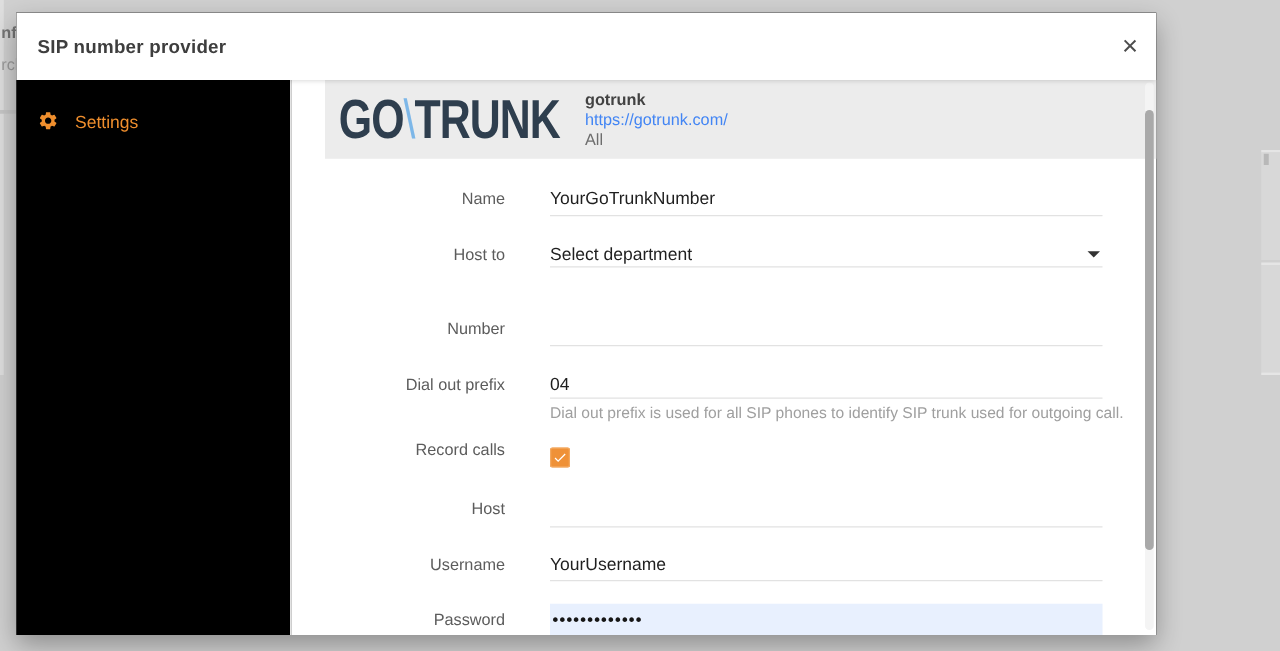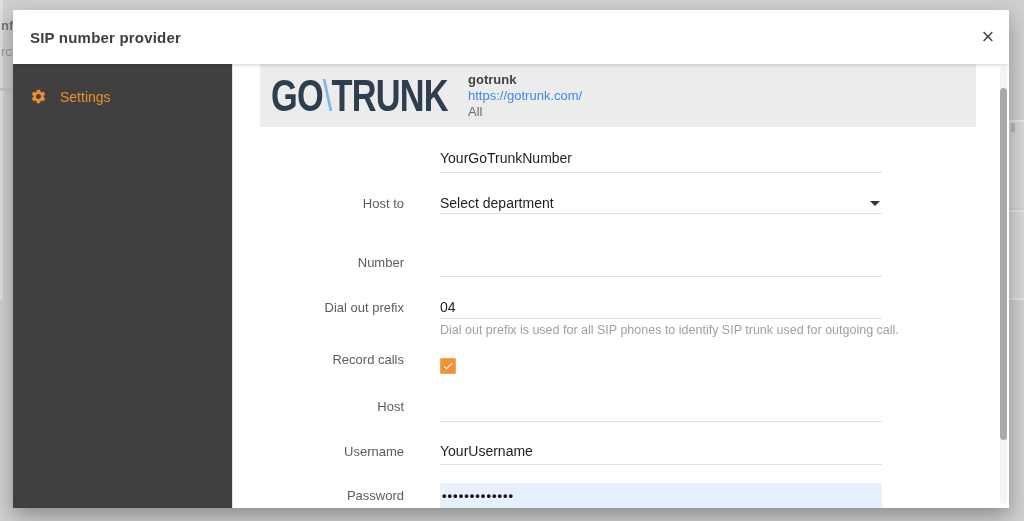--- a/index.html
+++ b/index.html
@@ -9,21 +9,21 @@
   .bg-left-edge{position:absolute;left:0;top:0;width:3px;height:300px;background:#dedede;}
   .bg-frag{position:absolute;left:1px;font-size:13px;white-space:nowrap;}
   #frag1{top:18px;font-weight:700;color:#747474;}
   #frag2{top:44px;color:#9a9a9a;}
   .bg-left-line{position:absolute;left:0;top:88px;width:13px;height:3px;background:#c6c6c6;}
   .bg-right-line{position:absolute;left:1009px;right:0;height:2px;background:#e5e5e5;}
   .bg-right-band{position:absolute;left:1009px;right:0;background:#d8d8d8;}
   .bg-right-mark{position:absolute;left:1011px;top:123px;width:4px;height:9px;background:#9e9e9e;opacity:.55;}
 
   
-  .modal{position:absolute;left:13px;top:10px;width:996px;height:498px;background:#404040;
+  .modal{position:absolute;left:13px;top:10px;width:912px;height:498px;background:#000000;
          box-shadow:0 8px 20px rgba(0,0,0,.33);overflow:hidden;}
   .titlebar{position:relative;z-index:3;height:54px;background:#fff;display:flex;align-items:center;
             padding:0 6px 0 17px;box-shadow:0 1px 4px rgba(0,0,0,.18);}
   .title{font-size:15px;font-weight:700;color:#3e3e3e;letter-spacing:.2px;}
   .close-btn{margin-left:auto;width:30px;height:30px;display:flex;align-items:center;justify-content:center;cursor:pointer;}
   .close-btn span{font-size:22px;line-height:1;color:#4c4c4c;font-weight:400;}
 
   .mbody{display:flex;height:444px;}
   .sidebar{width:220px;box-sizing:border-box;border-right:1px solid #e4e4e4;padding-top:24px;}
   .side-item{display:flex;align-items:center;padding-left:17px;gap:13px;cursor:pointer;}
@@ -107,20 +107,21 @@
 
         <div class="band">
           <div class="logo"><span>GO</span><span class="slash">\</span><span>TRUNK</span></div>
           <div class="pinfo">
             <div class="pname">gotrunk</div>
             <a class="purl">https://gotrunk.com/</a>
             <div class="pscope">All</div>
           </div>
         </div>
 
+        <div class="lbl" id="lbl-name">Name</div>
         <div class="fld" id="fld-name">YourGoTrunkNumber</div>
         <div class="underline" id="ul-name"></div>
 
         <div class="lbl" id="lbl-goesto">Host to</div>
         <div class="fld" id="fld-goesto">
           <span>Select department</span>
           <span class="dd-arrow"></span>
         </div>
         <div class="underline" id="ul-goesto"></div>
 

